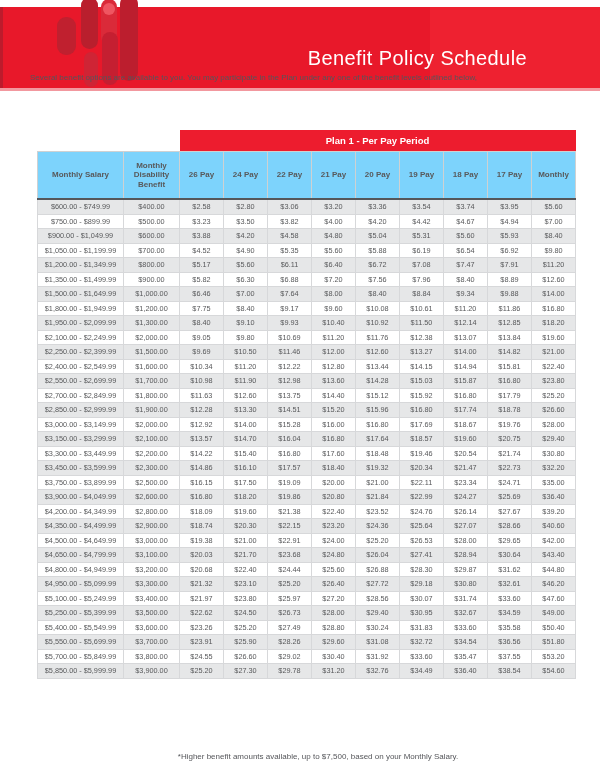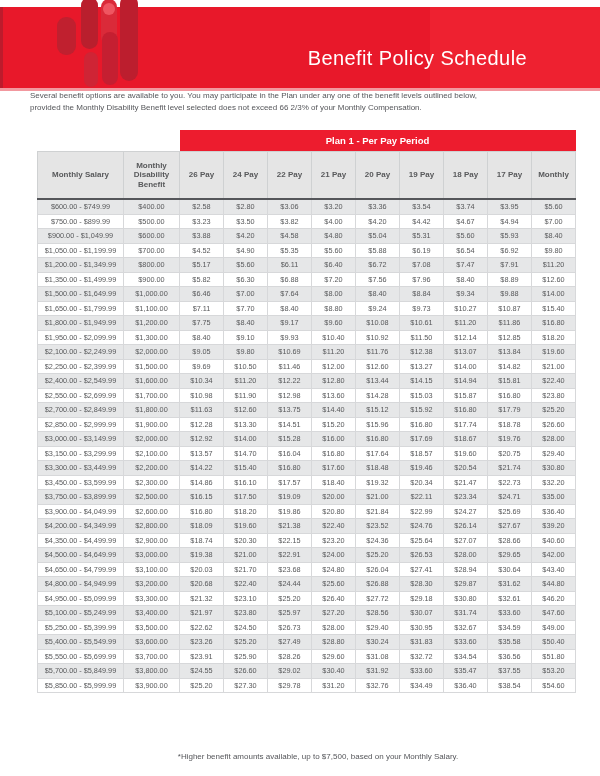--- a/index.html
+++ b/index.html
@@ -26,37 +26,37 @@
   .b6 { left:65px; top:-12px; width:18px; height:86px; background:#bc1e2e; }
   .dot { left:48px; top:-4px; width:12px; height:12px; background:#ef5561; border-radius:50%; position:absolute; }
 
   .page-title {
     position:absolute; top:40px; right:73px;
     color:#ffffff; font-size:20px; font-weight:normal; letter-spacing:0.4px;
   }
 
   
   .intro {
-    position:absolute; left:30px; top:90px; width:548px;
+    position:absolute; left:30px; top:72px; width:548px;
     font-size:8px; line-height:11.5px; color:#55565a;
   }
 
   
   .table-wrap { position:absolute; left:31px; top:130px; width:538px;padding-left:6px; }
   table { border-collapse:collapse; table-layout:fixed; width:538px; }
 
   .banner-spacer { border:none; background:#ffffff; }
   .banner-cell {
     border:none; background:#ed1c2e; color:#ffffff;
     font-weight:bold; font-size:9.5px; text-align:center;
     height:19px; vertical-align:middle;
   }
 
   thead th.colhead {
-    height:46px; background:#e5e5e5; color:#58595b;
+    height:46px; background:#7dd3fc; color:#58595b;
     font-size:8px; font-weight:bold; text-align:center; vertical-align:middle;
     border:1px solid #cfd1d2; border-bottom:2px solid #55565a;
     padding:0 2px; line-height:9.5px;
   }
 
   tbody td {
     height:13.5px; color:#58595b; font-size:7.3px;
     text-align:center; vertical-align:middle;
     border:1px solid #d7d8da; padding:0; white-space:nowrap;
     line-height:13.5px;
@@ -84,21 +84,20 @@
     <span class="bar b5"></span>
     <span class="bar b6"></span>
     <span class="dot"></span>
   </div>
   <div class="page-title">Benefit Policy Schedule</div>
   <div class="masthead-line"></div>
 </div>
 
 <div class="intro">
   <span>Several benefit options are available to you. You may participate in the Plan under any one of the benefit levels outlined below,</span><br>
-  <span>provided the Monthly Disability Benefit level selected does not exceed 66 2/3% of your Monthly Compensation.</span>
 </div>
 
 <div class="table-wrap">
   <table>
     <colgroup>
       <col style="width:86px">
         <col style="width:56px">
       <col style="width:44px">
         <col style="width:44px">
         <col style="width:44px">
@@ -214,33 +213,20 @@
           <td>$7.00</td>
           <td>$7.64</td>
           <td>$8.00</td>
           <td>$8.40</td>
           <td>$8.84</td>
           <td>$9.34</td>
           <td>$9.88</td>
           <td>$14.00</td>
         </tr>
         <tr>
-          <td>$1,650.00 - $1,799.99</td>
-          <td>$1,100.00</td>
-          <td>$7.11</td>
-          <td>$7.70</td>
-          <td>$8.40</td>
-          <td>$8.80</td>
-          <td>$9.24</td>
-          <td>$9.73</td>
-          <td>$10.27</td>
-          <td>$10.87</td>
-          <td>$15.40</td>
-        </tr>
-        <tr>
           <td>$1,800.00 - $1,949.99</td>
           <td>$1,200.00</td>
           <td>$7.75</td>
           <td>$8.40</td>
           <td>$9.17</td>
           <td>$9.60</td>
           <td>$10.08</td>
           <td>$10.61</td>
           <td>$11.20</td>
           <td>$11.86</td>

